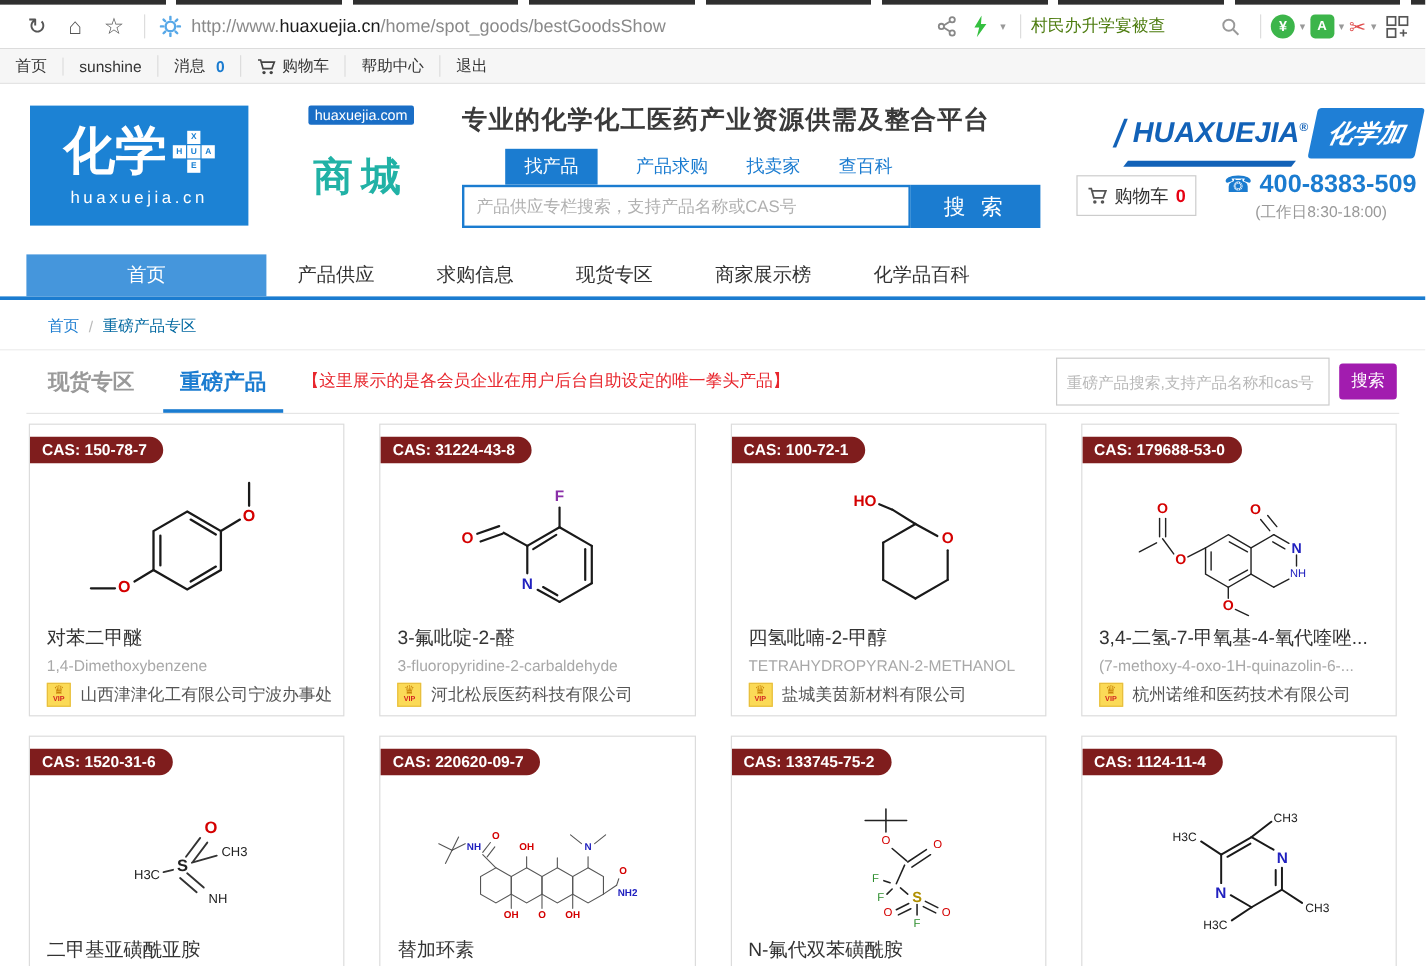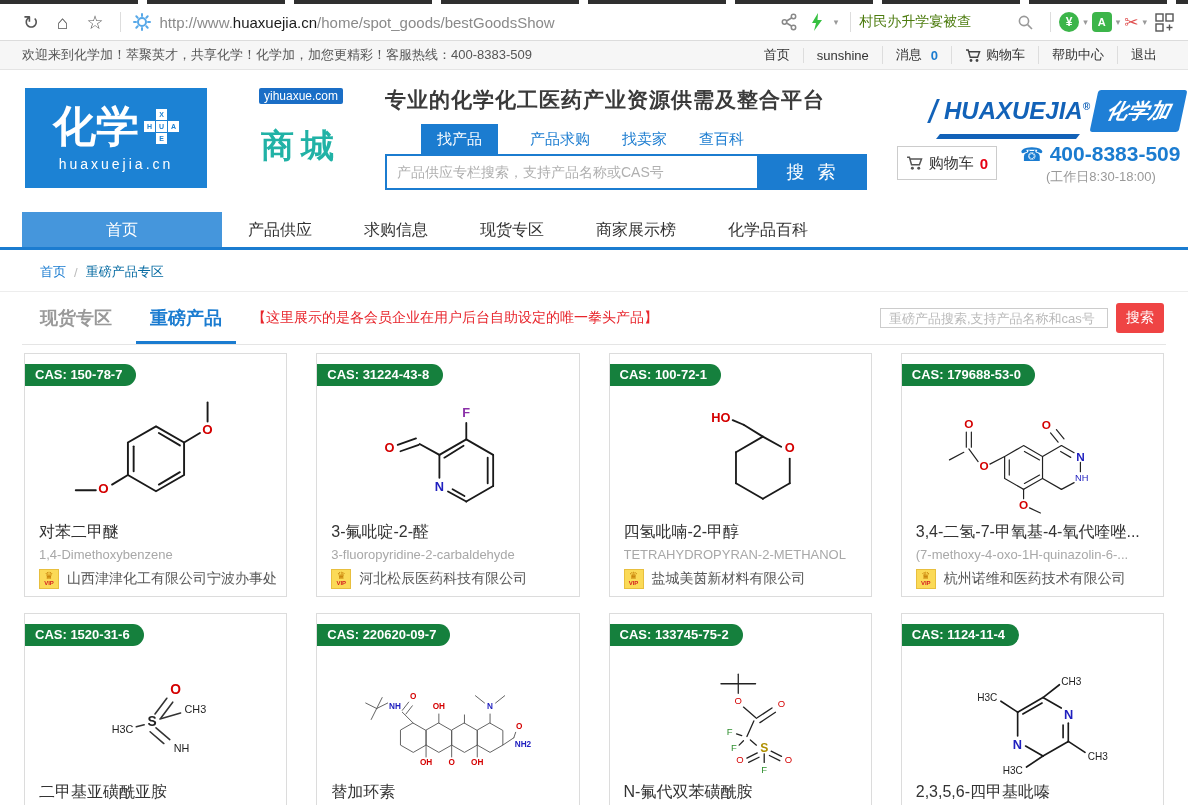--- a/index.html
+++ b/index.html
@@ -97,31 +97,31 @@
 
   
   .sectionbar { position:absolute; left:22px; top:292px; width:1144px; height:53px;
     border-bottom:1px solid #e5e5e5; display:flex; align-items:center; }
   .sec-tab { height:100%; display:flex; align-items:center; font-size:18px; font-weight:bold; position:relative; }
   .sec-tab-off { color:#999; margin-left:18px; }
   .sec-tab-on { color:#1b7cd0; margin-left:38px; }
   .sec-tab-on::after { content:""; position:absolute; left:-14px; right:-14px; bottom:0; height:3px; background:#1b7cd0; }
   .sec-note { font-size:14px; color:#e8262d; margin-left:30px; }
   .sec-spacer { flex:1; }
-  .sec-search { width:228px; height:20px; border:1px solid #ccc; padding:0 8px; font-size:13px; outline:none;
+  .sec-search { width:228px; height:40px; border:1px solid #ccc; padding:0 8px; font-size:13px; outline:none;
     font-family:"Liberation Sans", sans-serif; }
   .sec-search::placeholder { color:#b9b9b9; }
-  .sec-btn { width:48px; height:30px; background:#ef4444; color:#fff; border:none; border-radius:3px;
+  .sec-btn { width:48px; height:30px; background:#a21caf; color:#fff; border:none; border-radius:3px;
     font-size:14px; margin:0 2px 0 8px; font-family:"Liberation Sans", sans-serif; }
 
   
   .grid { position:absolute; left:24px; top:353px; width:1140px; display:grid;
     grid-template-columns:repeat(4,1fr); column-gap:29px; row-gap:16px; }
   .card { height:244px; border:1px solid #dcdcdc; background:#fff; position:relative; overflow:hidden; }
-  .cas { position:absolute; top:10px; left:0; height:22px; line-height:22px; background:#15803d; color:#fff;
+  .cas { position:absolute; top:10px; left:0; height:22px; line-height:22px; background:#7f1d1d; color:#fff;
     font-size:13px; font-weight:600; padding:0 14px 0 10px; border-radius:0 11px 11px 0; }
   .structure { margin-top:36px; height:128px; display:flex; align-items:center; justify-content:center; }
   .pname { margin:4px 14px 0; font-size:16px; color:#333; white-space:nowrap; overflow:hidden; }
   .pen { margin:4px 14px 0; font-size:13px; color:#a8a8a8; white-space:nowrap; overflow:hidden; }
   .pcompany { margin:7px 14px 0; display:flex; align-items:center; gap:8px; font-size:14px; color:#555; white-space:nowrap; }
   .vip { width:20px; height:20px; flex:none; background:#fbda57; border:1px solid #e8bf3e;
     display:flex; flex-direction:column; align-items:center; justify-content:center; }
   .vip .crown { font-size:10px; color:#c9830a; line-height:9px; }
   .vip .viptext { font-size:6px; color:#d42222; font-weight:bold; line-height:7px; }
 
@@ -193,21 +193,20 @@
             <rect x="11" y="1" width="7" height="7"></rect>
           <rect x="1" y="11" width="7" height="7"></rect>
           <line x1="14.5" y1="11.5" x2="14.5" y2="17.5"></line>
             <line x1="11.5" y1="14.5" x2="17.5" y2="14.5"></line>
         </g>
       </svg>
     </div>
   </div>
 
   <div class="welcomebar">
-    <div class="welcome-left">欢迎来到化学加！萃聚英才，共享化学！化学加，加您更精彩！客服热线：400-8383-509</div>
     <div class="welcome-right">
       <span class="wlink">
           <span>首页</span>
         </span>
       <span class="wlink">
           <span>sunshine</span>
         </span>
       <span class="wlink">
           <span>消息</span>
           <span class="msgcount">0</span>
@@ -238,21 +237,21 @@
           <span style="grid-area:2/1">H</span>
           <span style="grid-area:2/2">U</span>
           <span style="grid-area:2/3">A</span>
           <span style="grid-area:3/2">E</span>
         </span>
       </div>
       <div class="logo1-sub">huaxuejia.cn</div>
     </div>
 
     <div class="logo2">
-      <div><span class="logo2-l2">yihuaxue.com</span></div>
+      <div><span class="logo2-l2">huaxuejia.com</span></div>
       <div class="logo2-l3">商城</div>
     </div>
 
     <div class="headmid">
       <div class="slogan">专业的化学化工医药产业资源供需及整合平台</div>
       <div class="searchtabs">
         <span class="stab-active">找产品</span>
         <span class="stab">产品求购</span>
         <span class="stab">找卖家</span>
         <span class="stab">查百科</span>
@@ -565,17 +564,16 @@
             <line x1="132" y1="116" x2="114" y2="128"></line>
           </g>
           <text class="lbl atomN" x="160" y="76">N</text>
           <text class="lbl atomN" x="104" y="108">N</text>
           <text class="lbl-s atomC" x="163" y="38">CH3</text>
           <text class="lbl-s atomC" x="71" y="56">H3C</text>
           <text class="lbl-s atomC" x="192" y="120">CH3</text>
           <text class="lbl-s atomC" x="99" y="136">H3C</text>
         </svg>
       </div>
-      <div class="pname">2,3,5,6-四甲基吡嗪</div>
     </div>
 
   </div>
 </div>
 
 </body></html>

